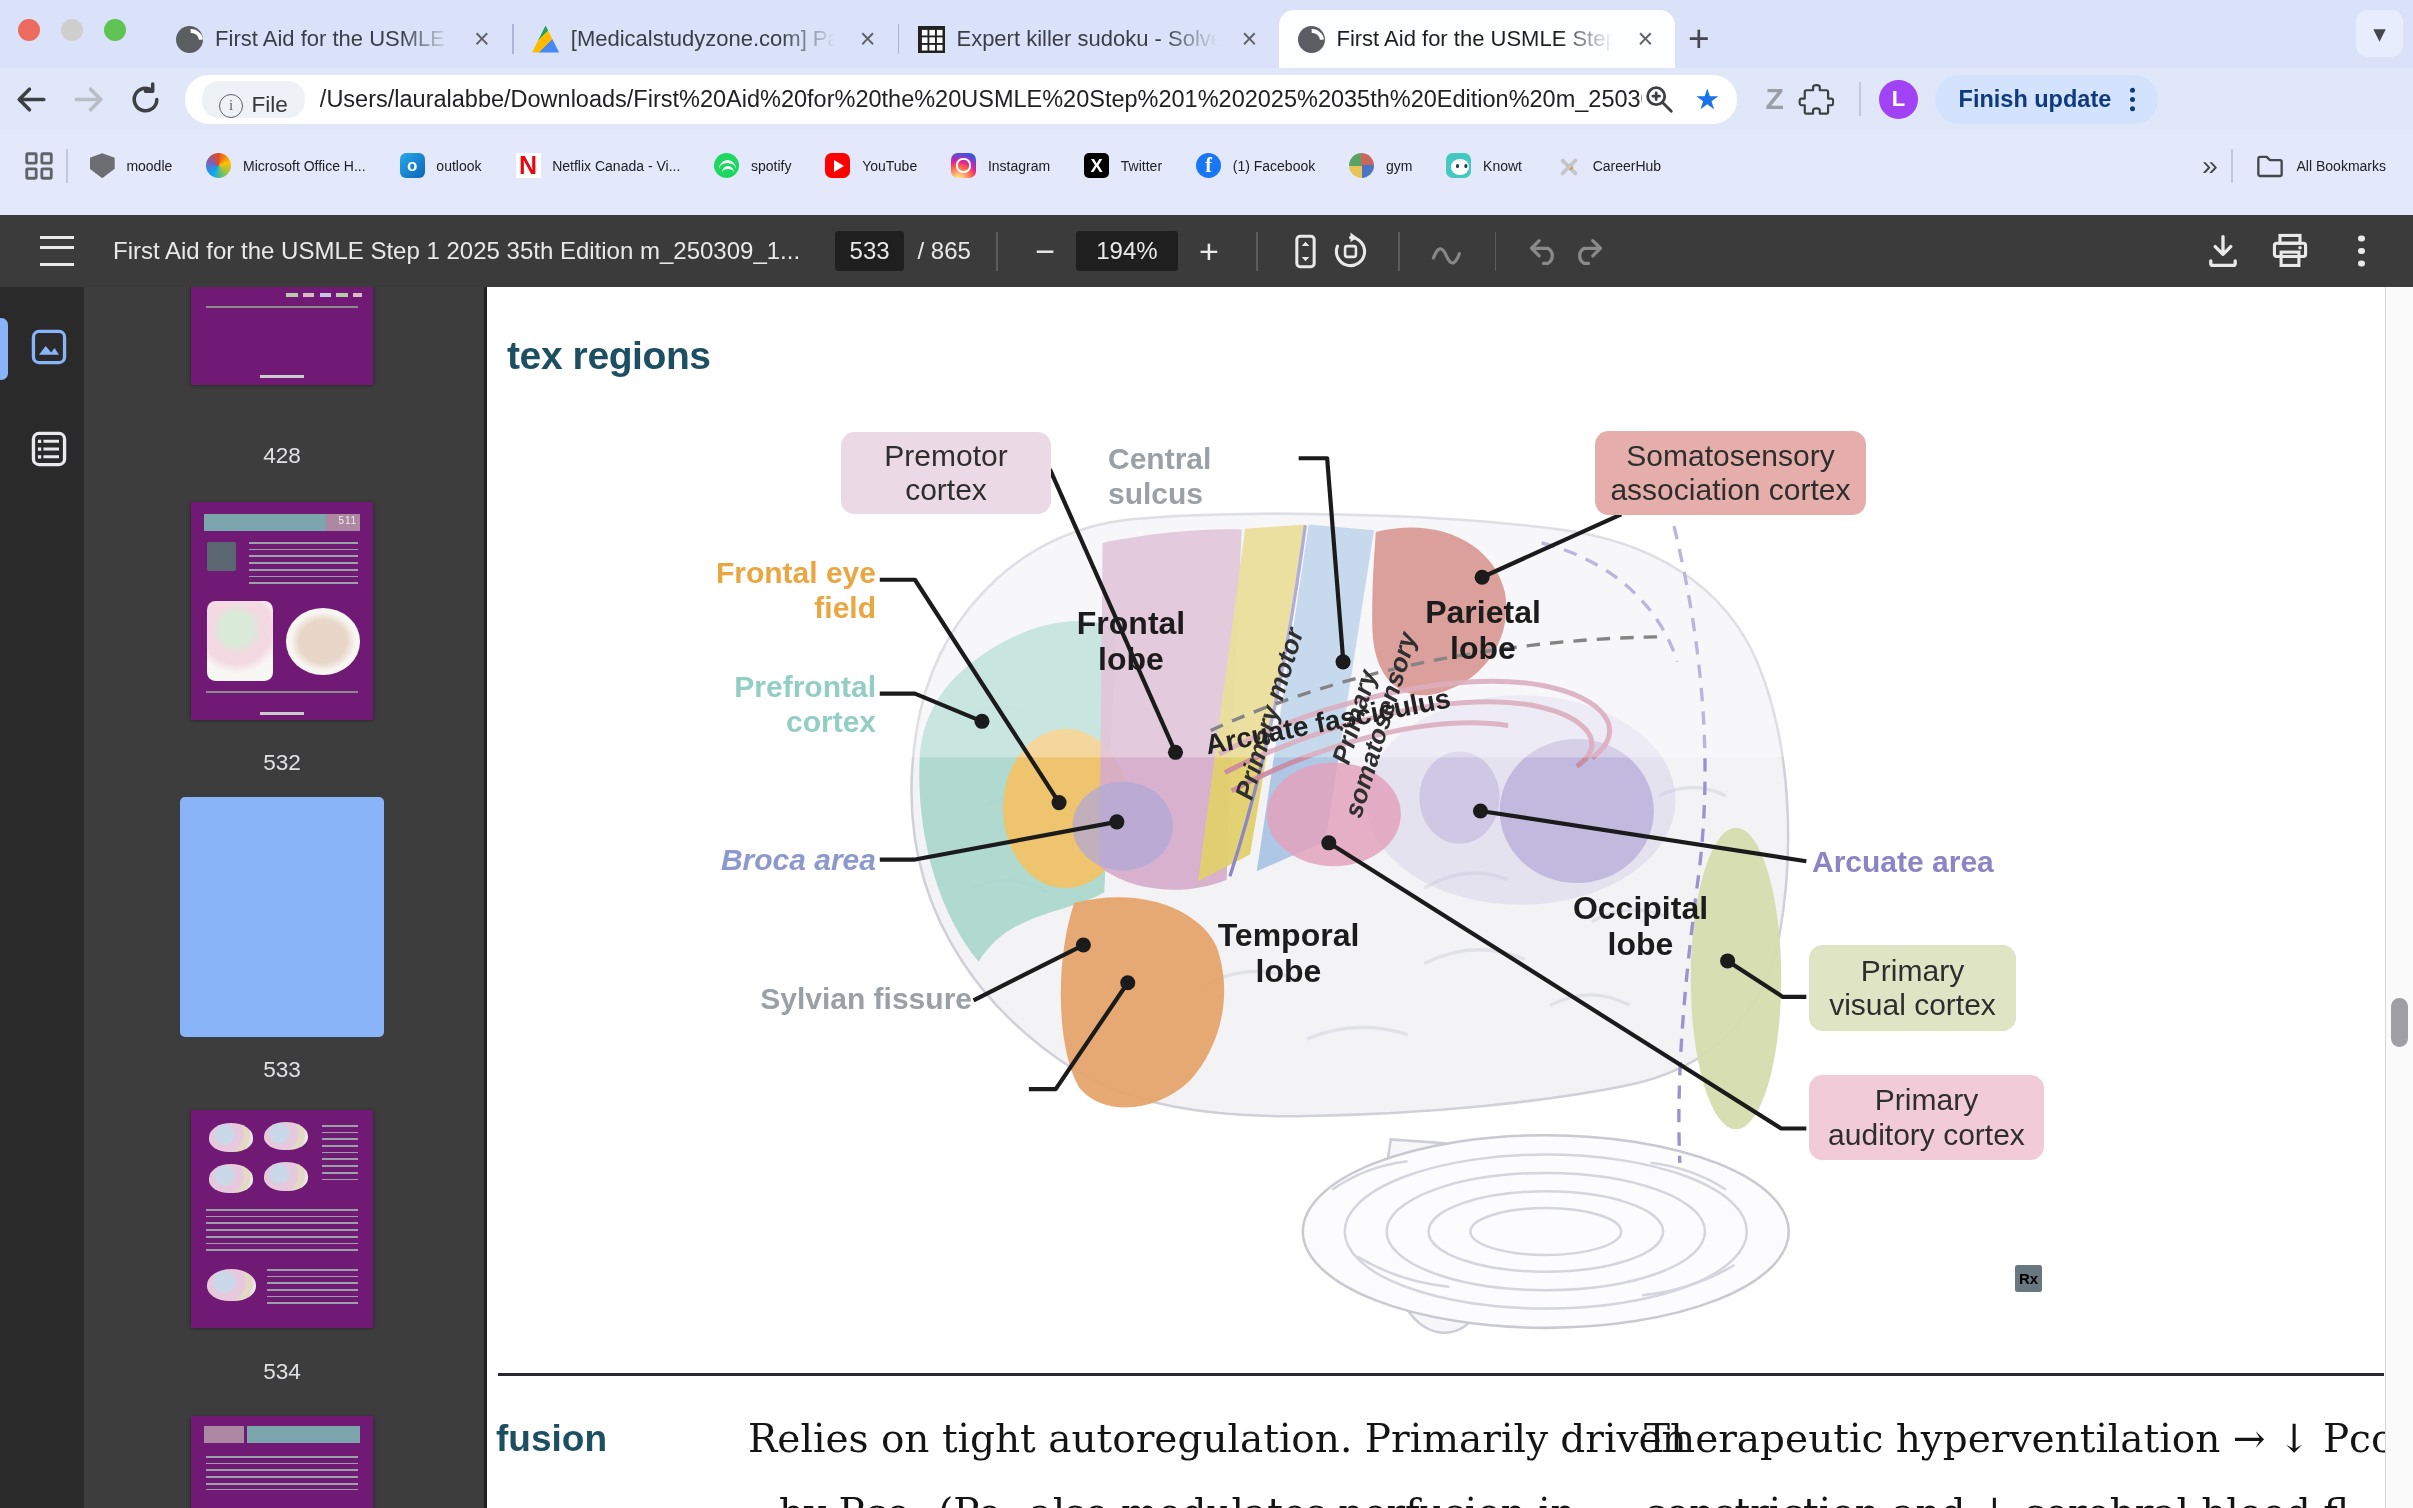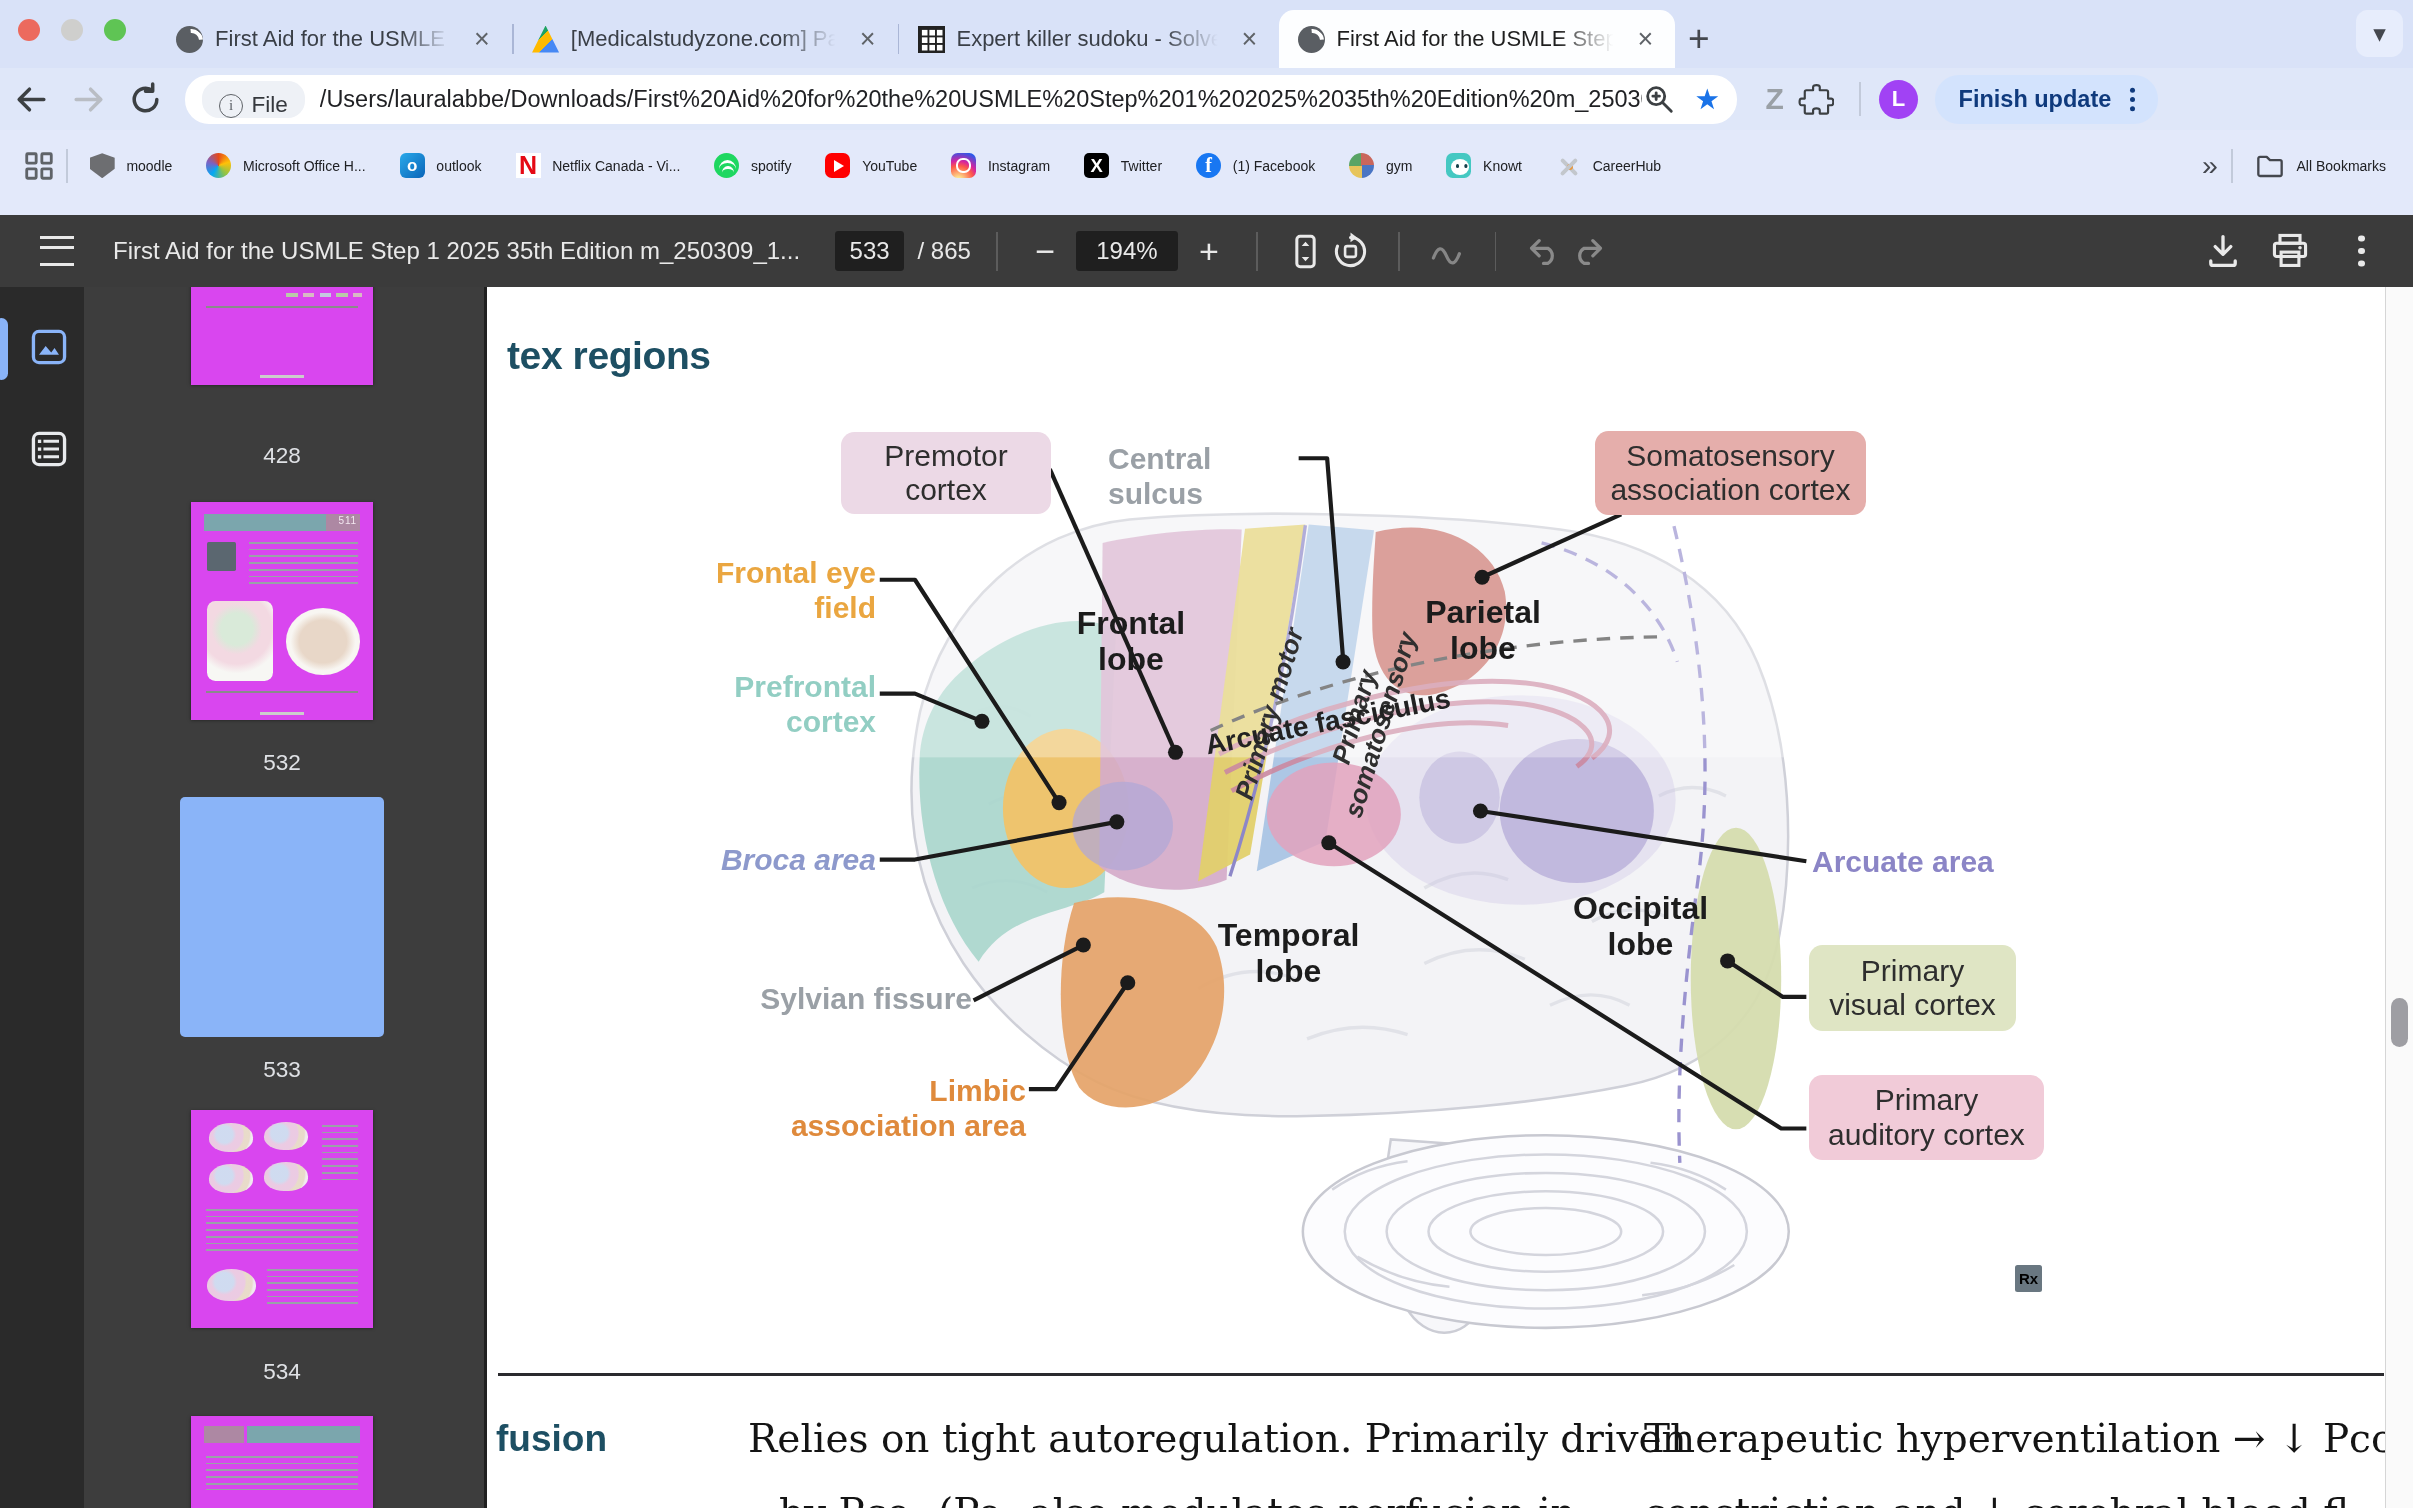--- a/index.html
+++ b/index.html
@@ -122,21 +122,21 @@
         justify-content:center;font-size:24px;flex:none;margin:0 8.4px;}
   .ptb-right{margin-left:auto;display:flex;align-items:center;margin-right:25px;}
   .kebab{width:6.7px;height:6.7px;border-radius:50%;background:#e9e9e9;box-shadow:0 12.6px #e9e9e9,0 -12.6px #e9e9e9;
         margin:0 23.5px;}
 
   
   .rail{position:absolute;left:0;top:287px;width:84px;height:1221px;background:#2a2a2a;}
   .rail-pill{position:absolute;left:-5px;top:31px;width:13.4px;height:62px;border-radius:6.7px;background:#8ab4f8;}
   .rail-ic{position:absolute;left:28.5px;width:40px;height:40px;}
   .panel{position:absolute;left:84px;top:287px;width:401px;height:1221px;background:#3d3d3d;overflow:hidden;}
-  .thumb{position:absolute;left:107px;width:182px;background:#d946ef;box-shadow:0 0.8px 3.4px rgba(0,0,0,.5);}
+  .thumb{position:absolute;left:107px;width:182px;background:#701a75;box-shadow:0 0.8px 3.4px rgba(0,0,0,.5);}
   .selbox{position:absolute;left:96px;top:510px;width:204px;height:240px;background:#8ab4f8;border-radius:5px;}
   .tlabel{position:absolute;left:107px;width:182px;text-align:center;color:#dfe1e5;font-size:22.6px;}
   .band{position:absolute;top:11.7px;height:17px;}
   .bp{position:absolute;right:3.4px;top:1.7px;font-size:10px;color:#f3e8f0;letter-spacing:0.8px;}
   .t-hr{position:absolute;left:8%;right:8%;height:1.7px;background:#8a8a8a;}
   .t-wm{position:absolute;left:38%;right:38%;height:3.4px;background:#cccccc;}
   .t-lines{position:absolute;background:repeating-linear-gradient(#9aa2a8 0 1.7px,transparent 1.7px 6.7px);}
   .t-legend{position:absolute;top:126px;left:52%;right:6%;height:4.2px;
       background:repeating-linear-gradient(90deg,#b9c9a9 0 11.7px,transparent 11.7px 17px,#d8b9c4 17px 28.5px,transparent 28.5px 34px,#c4c9e0 34px 45px,transparent 45px 50px);}
   .imgsq{position:absolute;left:9%;top:40px;width:28.5px;height:28.5px;background:#5b6770;border-radius:1.7px;}
@@ -577,22 +577,20 @@
       <div class="dlabel dl-prefrontal" style="color: rgb(146, 206, 195);">Prefrontal
 cortex</div>
       <div class="dlabel dl-arcuate" style="color: rgb(34, 34, 34);">Arcuate fasciculus</div>
       <div class="dlabel dl-broca" style="color: rgb(141, 153, 204); font-style: italic;">Broca area</div>
       <div class="dlabel dl-wernicke" style="color: rgb(139, 133, 198);">Arcuate area</div>
       <div class="dlabel dl-occipital-lobe lobe" style="color: rgb(28, 28, 28);">Occipital
 lobe</div>
       <div class="dlabel dl-temporal-lobe lobe" style="color: rgb(28, 28, 28);">Temporal
 lobe</div>
       <div class="dlabel dl-sylvian" style="color: rgb(154, 160, 166);">Sylvian fissure</div>
-      <div class="dlabel dl-limbic" style="color: rgb(223, 138, 60);">Limbic
-association area</div>
       <div class="dlabel dl-visual-cortex boxed" style="color: rgb(46, 46, 46); background: rgb(223, 229, 196);">Primary
 visual cortex</div>
       <div class="dlabel dl-auditory boxed" style="color: rgb(46, 46, 46); background: rgb(241, 203, 216);">Primary
 auditory cortex</div>
     </div>
 
   <div class="rx">Rx</div>
   <div class="rule"></div>
   <div class="fusion">fusion</div>
   <div class="ser c1a">Relies on tight autoregulation. Primarily driven</div>

